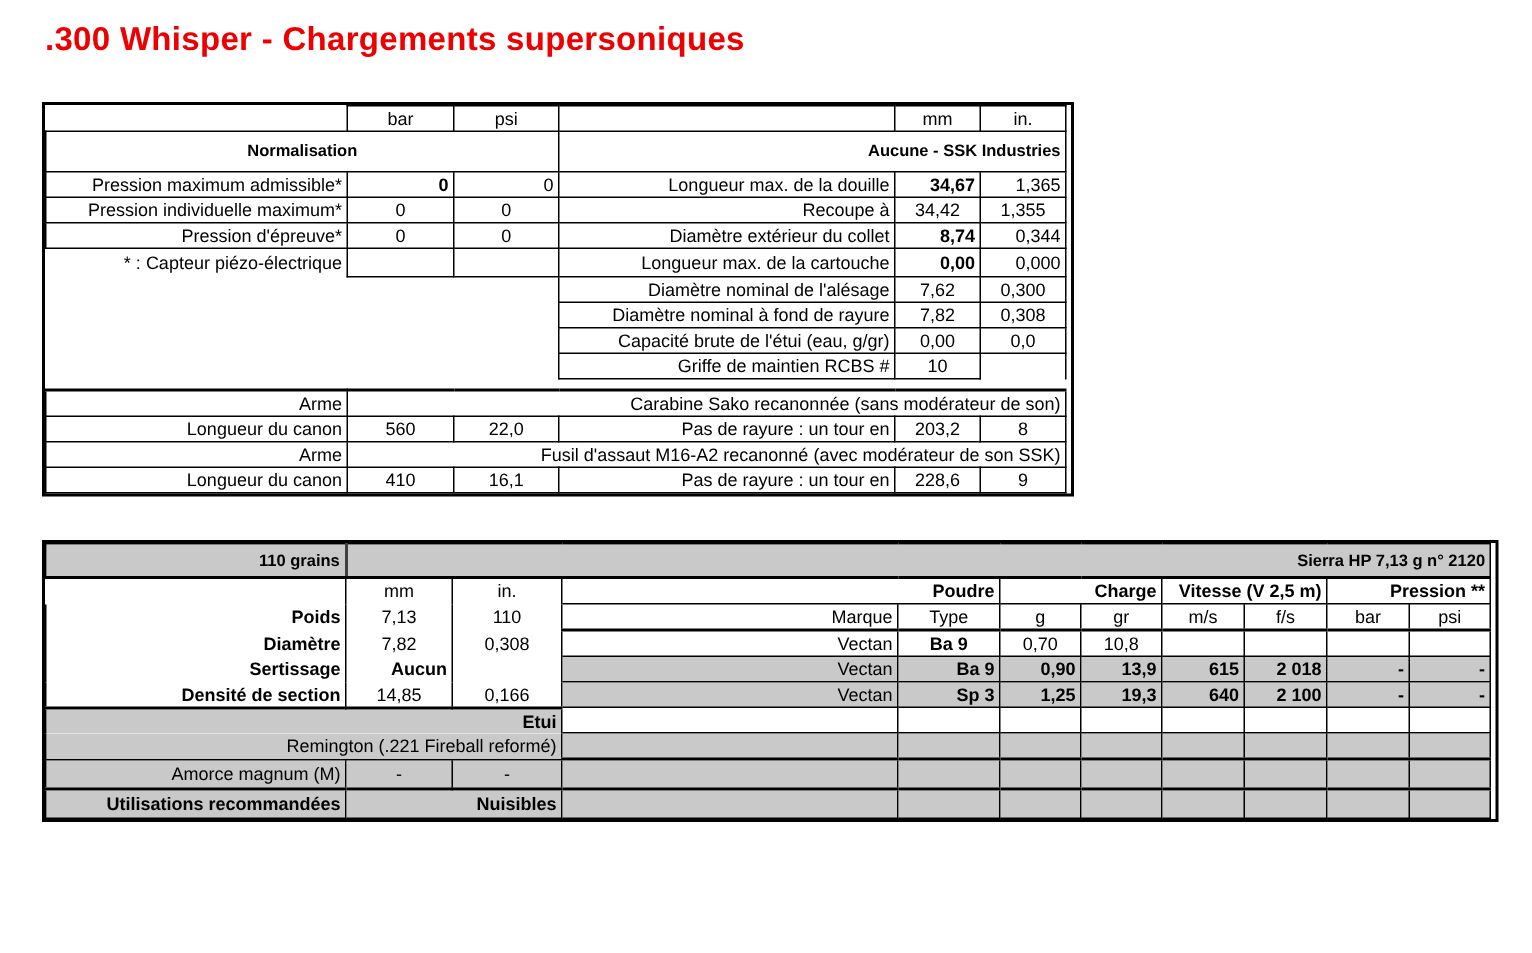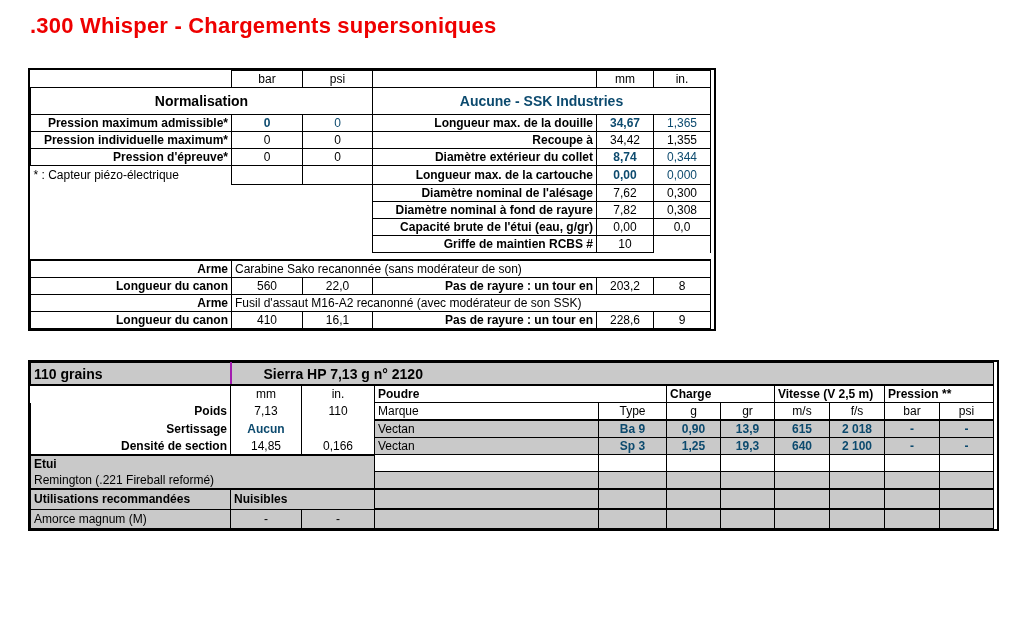--- a/index.html
+++ b/index.html
@@ -8,30 +8,30 @@
   .wrap{position:absolute;border:2px solid #000;background:#fff;}
   #specwrap{left:28px;top:68px;width:684px;}
   #loadwrap{left:28px;top:360px;width:967px;}
   table{border-collapse:collapse;table-layout:fixed;}
   #spec,#essais{width:680px;}
   #load{width:963px;}
   td{border:1px solid #000;padding:0 3px;font-size:12px;height:16px;overflow:hidden;white-space:nowrap;}
   tr.h22 td{height:21px;}
   tr.h26 td{height:26px;}
   tr.h18 td{height:18px;}
-  .r{text-align:right;font-weight:bold;}.c{text-align:center;}.l{text-align:left;margin-top:27px;}
+  .r{text-align:right;}.c{text-align:center;}.l{text-align:right;margin-top:27px;}
   .b{font-weight:bold;}
-  .red{color:#0c4a6e;}
+  .red{color:#000000;text-align:right;}
   .gray{background:#c9c9c9;}
-  .f15{font-size:14px;}
+  .f15{font-size:11px;}
   .nb{border:none;}
   .lb{border-top:none;border-bottom:none;}
   .bt2{border-top:2px solid #000;}
   .bb2{border-bottom:2px solid #000;}
-  .bl2{border-left:2px solid #a21caf;padding-left:32px;}
+  .bl2{border-left:2px solid #404040;padding-left:32px;}
   .bbn{border-bottom:none;}
   .btn{border-top:none;}
   #essais{border-top:2px solid #000;margin-top:6px;}
 </style>
 </head>
 <body>
 
 <div class="title">.300 Whisper - Chargements supersoniques</div>
 
 <div id="specwrap" class="wrap">
@@ -187,20 +187,33 @@
       <td class="l bb2">Marque</td>
       <td class="c bb2">Type</td>
       <td class="c bb2">g</td>
       <td class="c bb2">gr</td>
       <td class="c bb2">m/s</td>
       <td class="c bb2">f/s</td>
       <td class="c bb2">bar</td>
       <td class="c bb2">psi</td>
     </tr>
     <tr>
+      <td class="r b lb">Diamètre</td>
+      <td class="c lb">7,82</td>
+      <td class="c lb">0,308</td>
+      <td class="l">Vectan</td>
+      <td class="c b">Ba 9</td>
+      <td class="c">0,70</td>
+      <td class="c">10,8</td>
+      <td class="c"></td>
+      <td class="c"></td>
+      <td class="c"></td>
+      <td class="c"></td>
+    </tr>
+    <tr>
       <td class="r b lb">Sertissage</td>
       <td class="c b red lb">Aucun</td>
       <td class="c lb"></td>
       <td class="l gray">Vectan</td>
       <td class="c b red gray">Ba 9</td>
       <td class="c b red gray">0,90</td>
       <td class="c b red gray">13,9</td>
       <td class="c b red gray">615</td>
       <td class="c b red gray">2 018</td>
       <td class="c b red gray">-</td>
@@ -235,39 +248,39 @@
       <td class="gray"></td>
           <td class="gray"></td>
           <td class="gray"></td>
           <td class="gray"></td>
           <td class="gray"></td>
           <td class="gray"></td>
           <td class="gray"></td>
           <td class="gray"></td>
     </tr>
     <tr class="h18">
-      <td class="l b gray bt2">Utilisations recommandées</td>
-      <td colspan="2" class="l b gray bt2">Nuisibles</td>
-      <td class="gray bt2"></td>
-          <td class="gray bt2"></td>
-          <td class="gray bt2"></td>
-          <td class="gray bt2"></td>
-          <td class="gray bt2"></td>
-          <td class="gray bt2"></td>
-          <td class="gray bt2"></td>
-          <td class="gray bt2"></td>
-    </tr>
-    <tr class="h18">
       <td class="l gray">Amorce magnum (M)</td>
       <td class="c gray">-</td>
       <td class="c gray">-</td>
       <td class="gray bt2"></td>
           <td class="gray bt2"></td>
           <td class="gray bt2"></td>
           <td class="gray bt2"></td>
           <td class="gray bt2"></td>
           <td class="gray bt2"></td>
           <td class="gray bt2"></td>
           <td class="gray bt2"></td>
     </tr>
+    <tr class="h18">
+      <td class="l b gray bt2">Utilisations recommandées</td>
+      <td colspan="2" class="l b gray bt2">Nuisibles</td>
+      <td class="gray bt2"></td>
+          <td class="gray bt2"></td>
+          <td class="gray bt2"></td>
+          <td class="gray bt2"></td>
+          <td class="gray bt2"></td>
+          <td class="gray bt2"></td>
+          <td class="gray bt2"></td>
+          <td class="gray bt2"></td>
+    </tr>
   </tbody>
     </table>
 </div>
 
 </body></html>

